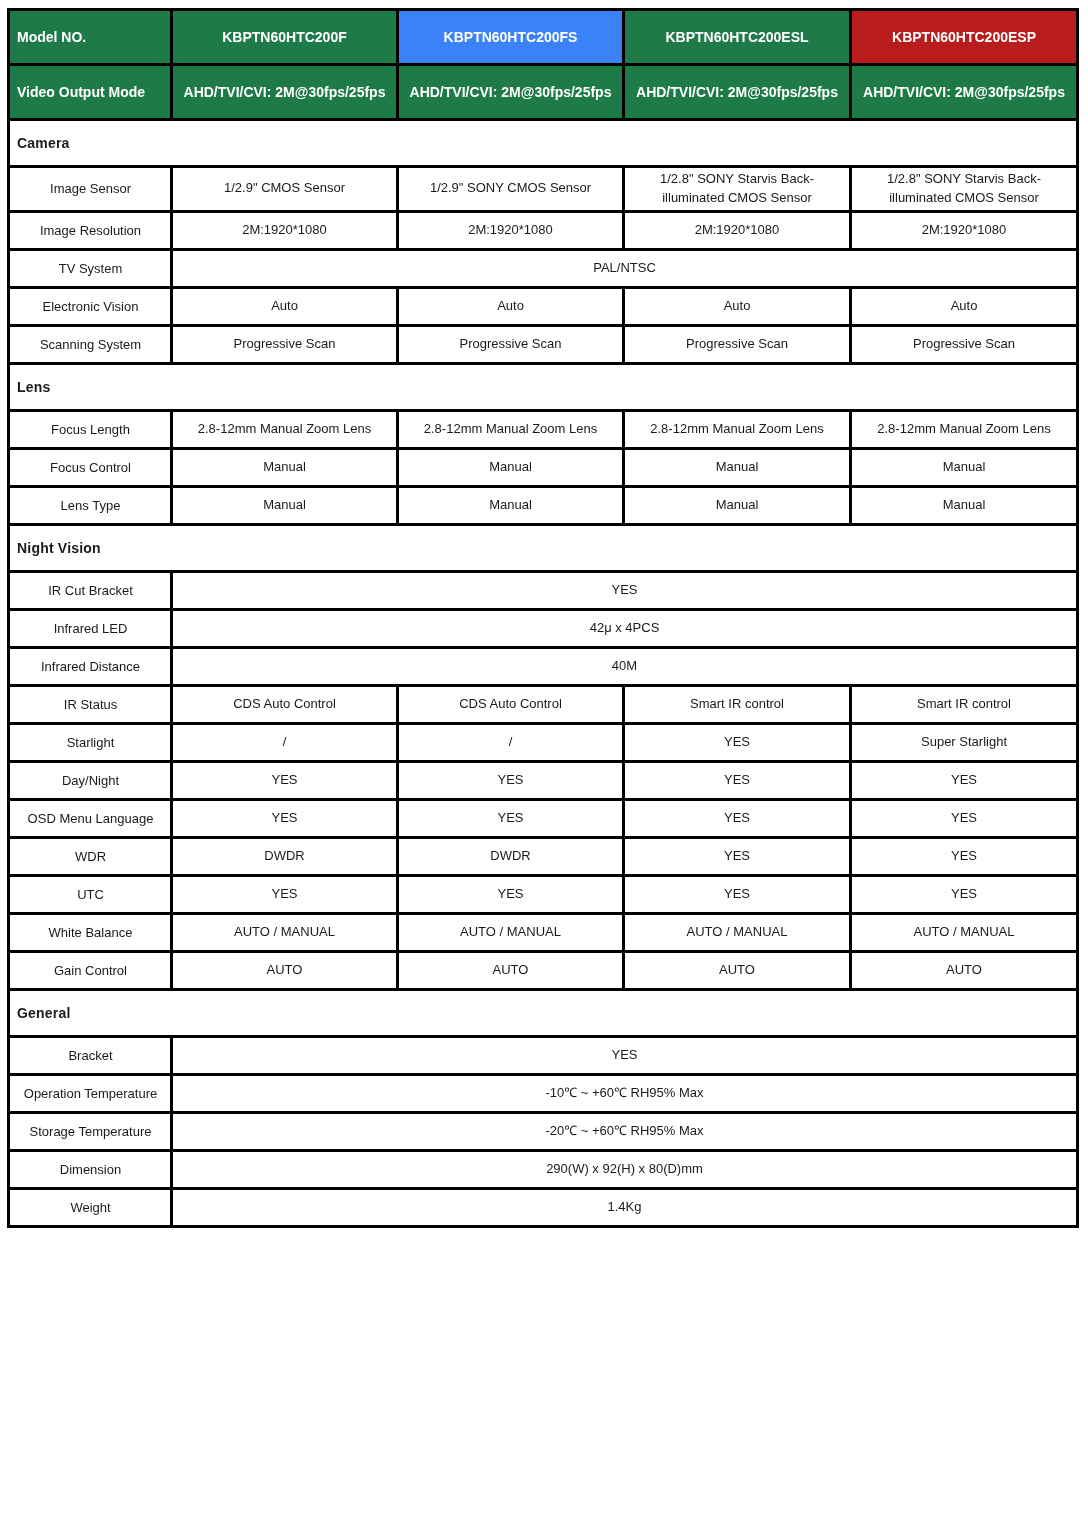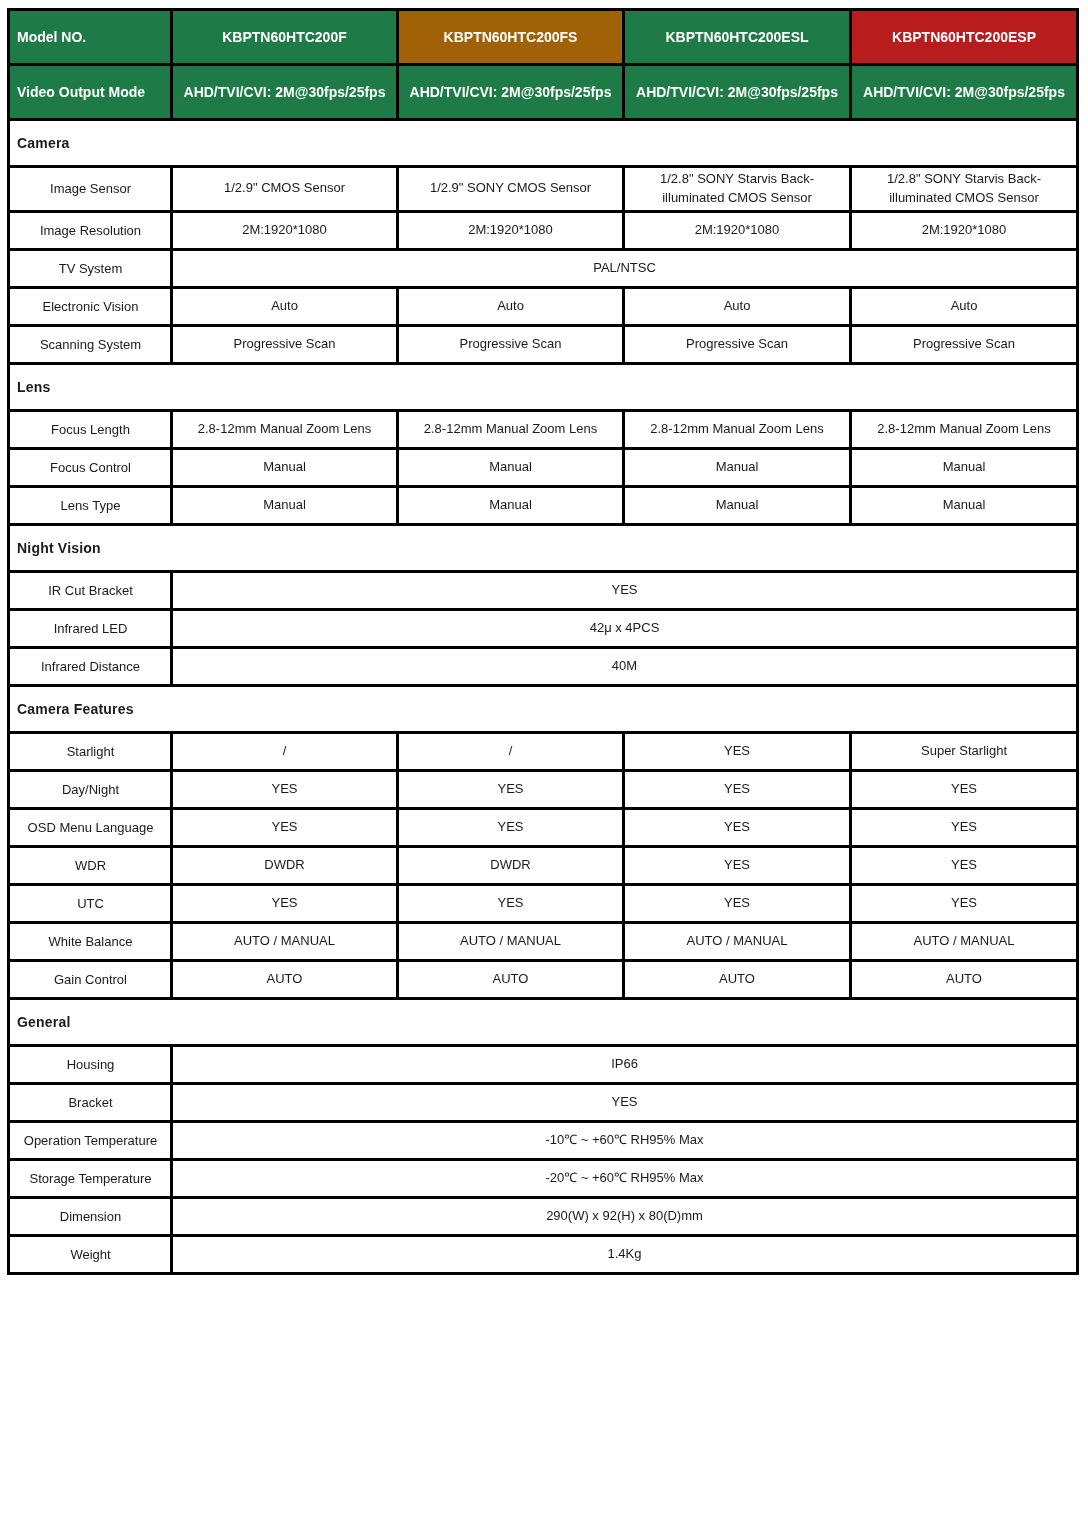--- a/index.html
+++ b/index.html
@@ -74,21 +74,21 @@
       <col style="width:163px">
       <col style="width:226px">
       <col style="width:226px">
       <col style="width:227px">
       <col style="width:227px">
     </colgroup>
     <tbody id="spec-body">
         <tr class="green-row">
           <td class="row-label" style="background: rgb(30, 122, 70);">Model NO.</td>
           <td style="background: rgb(30, 122, 70);">KBPTN60HTC200F</td>
-          <td style="background: #a16207;">KBPTN60HTC200FS</td>
+          <td style="background: #3b82f6;">KBPTN60HTC200FS</td>
           <td style="background: rgb(30, 122, 70);">KBPTN60HTC200ESL</td>
           <td style="background: #b91c1c; margin-left: 40px;">KBPTN60HTC200ESP</td>
         </tr>
         <tr class="green-row">
           <td class="row-label" style="background: rgb(30, 122, 70);">Video Output Mode</td>
           <td style="background: rgb(30, 122, 70);">AHD/TVI/CVI: 2M@30fps/25fps</td>
           <td style="background: rgb(30, 122, 70);">AHD/TVI/CVI: 2M@30fps/25fps</td>
           <td style="background: rgb(30, 122, 70);">AHD/TVI/CVI: 2M@30fps/25fps</td>
           <td style="background: rgb(30, 122, 70);">AHD/TVI/CVI: 2M@30fps/25fps</td>
         </tr>
@@ -159,22 +159,26 @@
           <td class="val" colspan="4">YES</td>
         </tr>
         <tr class="spec-row">
           <td class="row-label">Infrared LED</td>
           <td class="val" colspan="4">42μ x 4PCS</td>
         </tr>
         <tr class="spec-row">
           <td class="row-label">Infrared Distance</td>
           <td class="val" colspan="4">40M</td>
         </tr>
-        <tr class="section-row">
-          <td colspan="5">Camera Features</td>
+        <tr class="spec-row">
+          <td class="row-label">IR Status</td>
+          <td class="val" colspan="1">CDS Auto Control</td>
+          <td class="val" colspan="1">CDS Auto Control</td>
+          <td class="val" colspan="1">Smart IR control</td>
+          <td class="val" colspan="1">Smart IR control</td>
         </tr>
         <tr class="spec-row">
           <td class="row-label">Starlight</td>
           <td class="val" colspan="1">/</td>
           <td class="val" colspan="1">/</td>
           <td class="val" colspan="1">YES</td>
           <td class="val" colspan="1">Super Starlight</td>
         </tr>
         <tr class="spec-row">
           <td class="row-label">Day/Night</td>
@@ -213,24 +217,20 @@
         </tr>
         <tr class="spec-row">
           <td class="row-label">Gain Control</td>
           <td class="val" colspan="1">AUTO</td>
           <td class="val" colspan="1">AUTO</td>
           <td class="val" colspan="1">AUTO</td>
           <td class="val" colspan="1">AUTO</td>
         </tr>
         <tr class="section-row">
           <td colspan="5">General</td>
-        </tr>
-        <tr class="spec-row">
-          <td class="row-label">Housing</td>
-          <td class="val" colspan="4">IP66</td>
         </tr>
         <tr class="spec-row">
           <td class="row-label">Bracket</td>
           <td class="val" colspan="4">YES</td>
         </tr>
         <tr class="spec-row">
           <td class="row-label">Operation Temperature</td>
           <td class="val" colspan="4">-10℃ ~ +60℃  RH95% Max</td>
         </tr>
         <tr class="spec-row">

